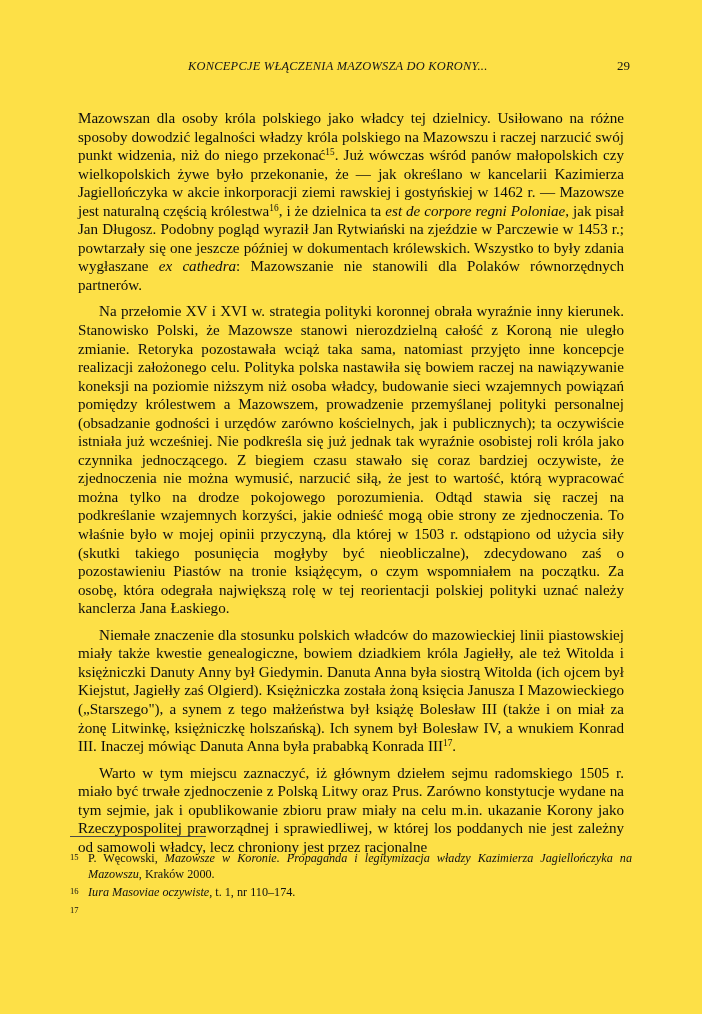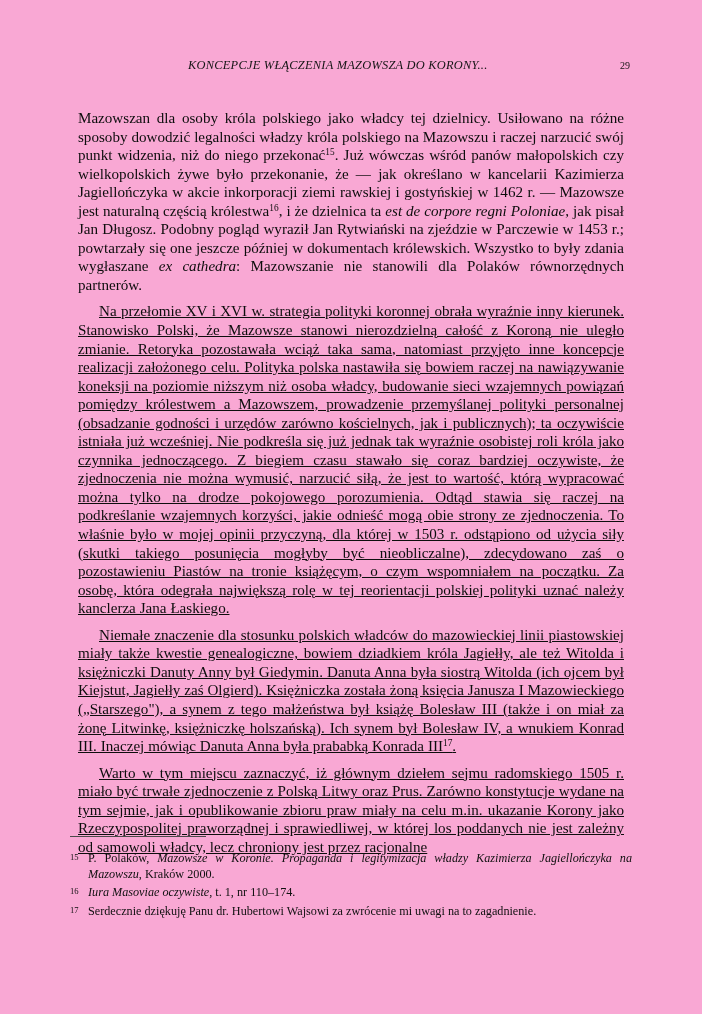--- a/index.html
+++ b/index.html
@@ -8,21 +8,21 @@
     background: #ffffff;
   }
   body {
     font-family: "Liberation Serif", "DejaVu Serif", serif;
     color: #0d0d0d;
   }
   .page {
     position: relative;
     width: 702px;
     height: 1014px;
-    background: #f9a8d4;
+    background: #fde047;
     overflow: hidden;
     box-sizing: border-box;
   }
 
   
   .running-head {
     position: absolute;
     left: 70px;
     top: 58px;
     width: 562px;
@@ -33,21 +33,21 @@
   .running-head-title {
     font-style: italic;
     font-size: 12.4px;
     letter-spacing: 0.25px;
     white-space: nowrap;
     margin-left: 118px;
     color: #151515;
   }
   .running-head-folio {
     margin-left: auto;
-    font-size: 10px;
+    font-size: 13px;
     color: #151515;
     padding-right: 2px;
   }
 
   
   .body-text {
     position: absolute;
     left: 70px;
     top: 101px;
     width: 562px;
@@ -57,21 +57,20 @@
     font-size: 15.1px;
     line-height: 18.55px;
     text-align: justify;
     text-justify: inter-word;
     hyphens: manual;
     color: #0d0d0d;
     word-spacing: 0.1px;
   }
   .para.indent {
     text-indent: 21px;
-    text-decoration: underline;
   }
   .para i, .para em {
     font-style: italic;
   }
   sup {
     font-size: 9.3px;
     line-height: 0;
     vertical-align: 0.52em;
   }
 
@@ -121,18 +120,18 @@
 
   <div class="body-text">
     <p class="para">Mazowszan dla osoby króla polskiego jako władcy tej dzielnicy. Usiłowano na różne sposoby dowodzić legalności władzy króla polskiego na Mazowszu i raczej narzucić swój punkt widzenia, niż do niego przekonać<sup>15</sup>. Już wówczas wśród panów małopolskich czy wielkopolskich żywe było przekonanie, że — jak określano w kancelarii Kazimierza Jagiellończyka w akcie inkorporacji ziemi rawskiej i gostyńskiej w 1462 r. — Mazowsze jest naturalną częścią królestwa<sup>16</sup>, i że dzielnica ta <i>est de corpore regni Poloniae</i>, jak pisał Jan Długosz. Podobny pogląd wyraził Jan Rytwiański na zjeździe w Parczewie w 1453 r.; powtarzały się one jeszcze później w dokumentach królewskich. Wszystko to były zdania wygłaszane <i>ex cathedra</i>: Mazowszanie nie stanowili dla Polaków równorzędnych partnerów.</p>
     <p class="para indent">Na przełomie XV i XVI w. strategia polityki koronnej obrała wyraźnie inny kierunek. Stanowisko Polski, że Mazowsze stanowi nierozdzielną całość z Koroną nie uległo zmianie. Retoryka pozostawała wciąż taka sama, natomiast przyjęto inne koncepcje realizacji założonego celu. Polityka polska nastawiła się bowiem raczej na nawiązywanie koneksji na poziomie niższym niż osoba władcy, budowanie sieci wzajemnych powiązań pomiędzy królestwem a Mazowszem, prowadzenie przemyślanej polityki personalnej (obsadzanie godności i urzędów zarówno kościelnych, jak i publicznych); ta oczywiście istniała już wcześniej. Nie podkreśla się już jednak tak wyraźnie osobistej roli króla jako czynnika jednoczącego. Z biegiem czasu stawało się coraz bardziej oczywiste, że zjednoczenia nie można wymusić, narzucić siłą, że jest to wartość, którą wypracować można tylko na drodze pokojowego porozumienia. Odtąd stawia się raczej na podkreślanie wzajemnych korzyści, jakie odnieść mogą obie strony ze zjednoczenia. To właśnie było w mojej opinii przyczyną, dla której w 1503 r. odstąpiono od użycia siły (skutki takiego posunięcia mogłyby być nieobliczalne), zdecydowano zaś o pozostawieniu Piastów na tronie książęcym, o czym wspomniałem na początku. Za osobę, która odegrała największą rolę w tej reorientacji polskiej polityki uznać należy kanclerza Jana Łaskiego.</p>
     <p class="para indent">Niemałe znaczenie dla stosunku polskich władców do mazowieckiej linii piastowskiej miały także kwestie genealogiczne, bowiem dziadkiem króla Jagiełły, ale też Witolda i księżniczki Danuty Anny był Giedymin. Danuta Anna była siostrą Witolda (ich ojcem był Kiejstut, Jagiełły zaś Olgierd). Księżniczka została żoną księcia Janusza I Mazowieckiego („Starszego"), a synem z tego małżeństwa był książę Bolesław III (także i on miał za żonę Litwinkę, księżniczkę holszańską). Ich synem był Bolesław IV, a wnukiem Konrad III. Inaczej mówiąc Danuta Anna była prababką Konrada III<sup>17</sup>.</p>
     <p class="para indent">Warto w tym miejscu zaznaczyć, iż głównym dziełem sejmu radomskiego 1505 r. miało być trwałe zjednoczenie z Polską Litwy oraz Prus. Zarówno konstytucje wydane na tym sejmie, jak i opublikowanie zbioru praw miały na celu m.in. ukazanie Korony jako Rzeczypospolitej praworządnej i sprawiedliwej, w której los poddanych nie jest zależny od samowoli władcy, lecz chroniony jest przez racjonalne</p>
   </div>
 
   <div class="footnotes">
     <div class="footnote-rule"></div>
-    <div class="footnote"><span class="fn-marker">15</span><span>P. Polaków, </span><i>Mazowsze w Koronie. Propaganda i legitymizacja władzy Kazimierza Jagiellończyka na Mazowszu</i><span>, Kraków 2000.</span></div>
+    <div class="footnote"><span class="fn-marker">15</span><span>P. Węcowski, </span><i>Mazowsze w Koronie. Propaganda i legitymizacja władzy Kazimierza Jagiellończyka na Mazowszu</i><span>, Kraków 2000.</span></div>
     <div class="footnote"><span class="fn-marker">16</span><i>Iura Masoviae oczywiste</i><span>, t. 1, nr 110–174.</span></div>
-    <div class="footnote"><span class="fn-marker">17</span><span>Serdecznie dziękuję Panu dr. Hubertowi Wajsowi za zwrócenie mi uwagi na to zagadnienie.</span></div>
+    <div class="footnote"><span class="fn-marker">17</span></div>
   </div>
 
 </div>
 
 </body></html>

